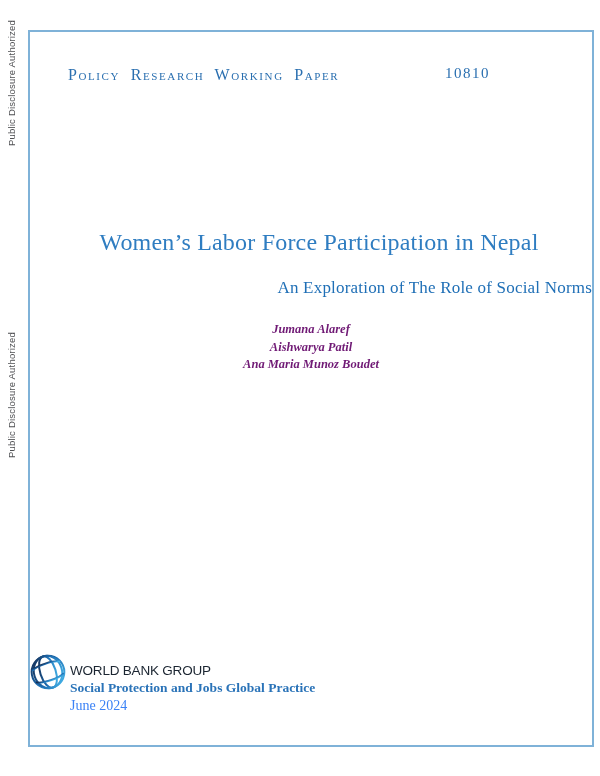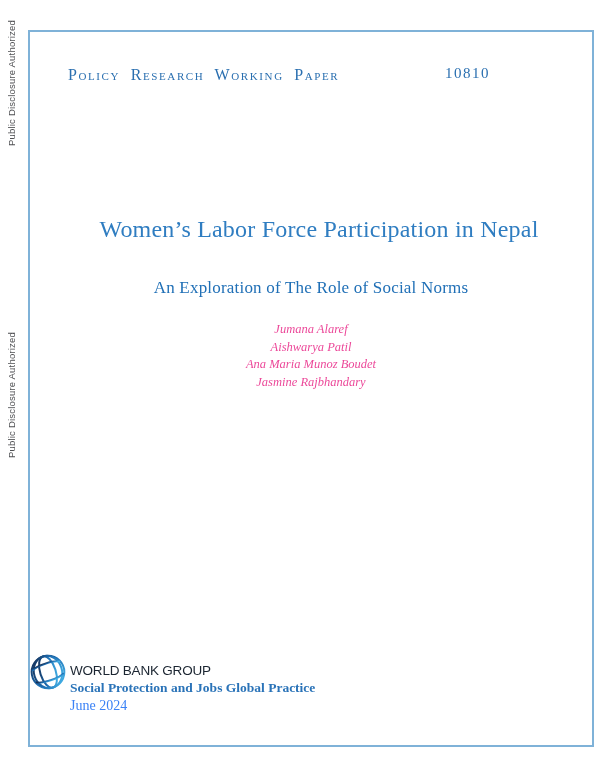--- a/index.html
+++ b/index.html
@@ -61,47 +61,48 @@
     top: 33px;
     font-size: 15px;
     letter-spacing: 1.5px;
     color: #2a6fb0;
   }
 
   .paper-title {
     position: absolute;
     left: 0;
     right: 0;
-    top: 184px;
+    top: 197px;
     text-align: center;
     font-size: 24px;
     color: #2f7dc1;
     letter-spacing: 0.2px;
     padding-left: 16px;
   }
   .paper-subtitle {
     position: absolute;
     left: 0;
     right: 0;
     top: 246px;
-    text-align: center;
+    text-align: right;
     font-size: 17px;
     color: #1f6fb6;
     letter-spacing: 0.2px;
   }
   .authors {
     position: absolute;
     left: 0;
     right: 0;
     top: 289px;
     text-align: center;
     font-style: italic;
     font-size: 12.5px;
     line-height: 17.5px;
-    color: #ec4899;
+    color: #701a75;
+    font-weight: bold;
   }
 
   .footer-logo {
     position: absolute;
     left: -1px;
     top: 621px;
     width: 38px;
     height: 38px;
   }
   .footer-text {
@@ -145,21 +146,20 @@
     <div class="paper-number">10810</div>
 
     <div class="paper-title">Women’s Labor Force Participation in Nepal</div>
 
     <div class="paper-subtitle">An Exploration of The Role of Social Norms</div>
 
     <div class="authors">
       <div>Jumana Alaref</div>
       <div>Aishwarya Patil</div>
       <div>Ana Maria Munoz Boudet</div>
-      <div>Jasmine Rajbhandary</div>
     </div>
 
     <div class="footer-logo">
       <svg width="38" height="38" viewBox="0 0 40 40" aria-hidden="true">
         <defs>
           <linearGradient id="wbg" x1="0%" y1="15%" x2="100%" y2="85%">
             <stop offset="0%" stop-color="#152F56"></stop>
             <stop offset="45%" stop-color="#1D6CB0"></stop>
             <stop offset="100%" stop-color="#45B4E9"></stop>
           </linearGradient>

